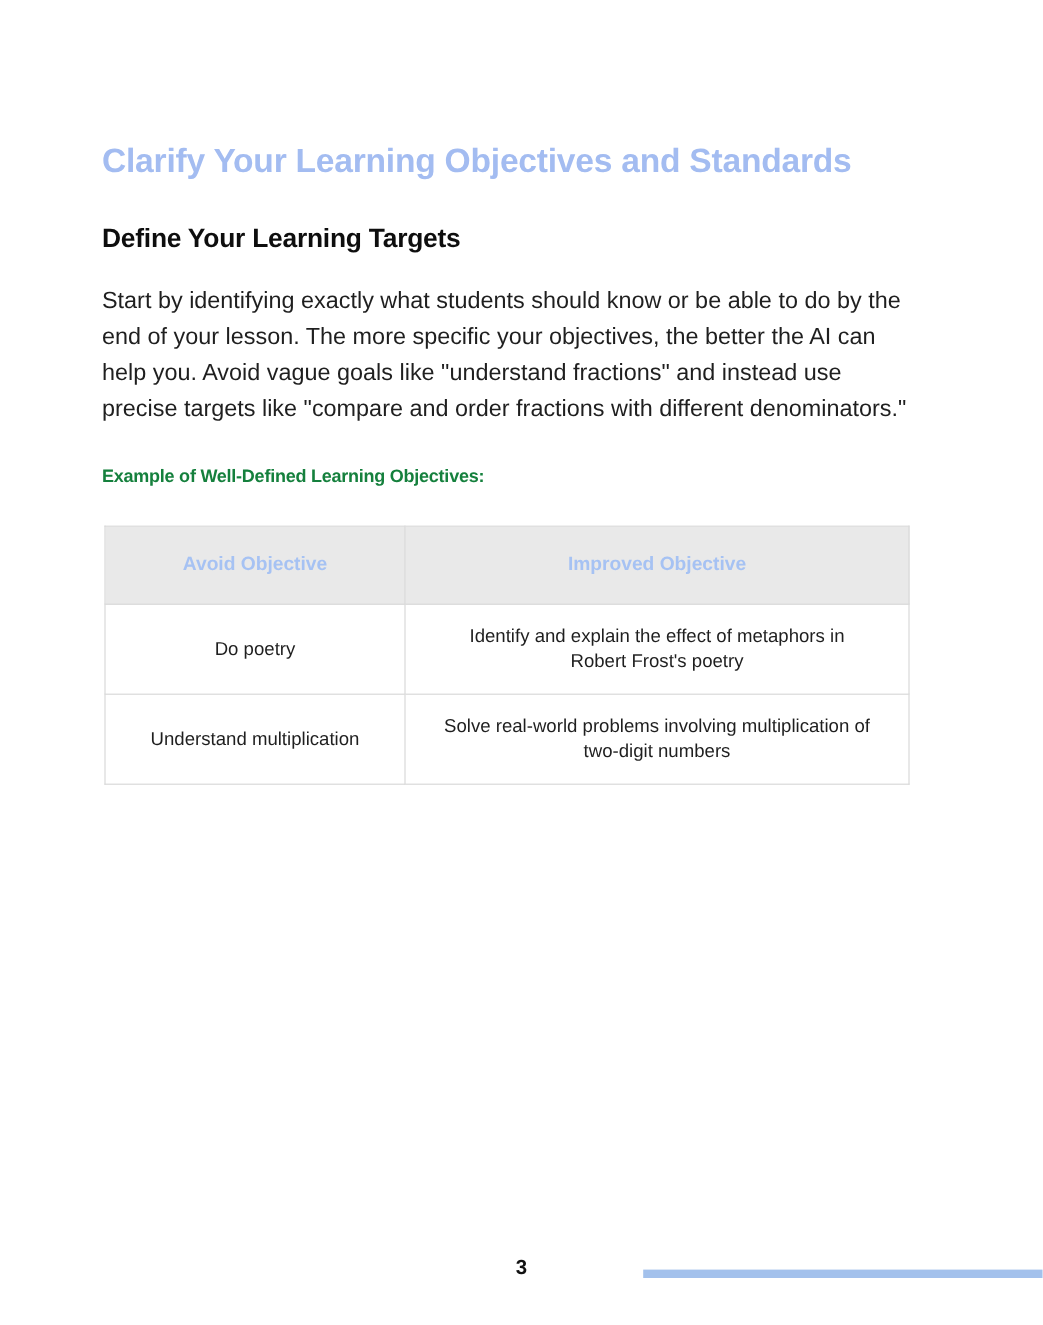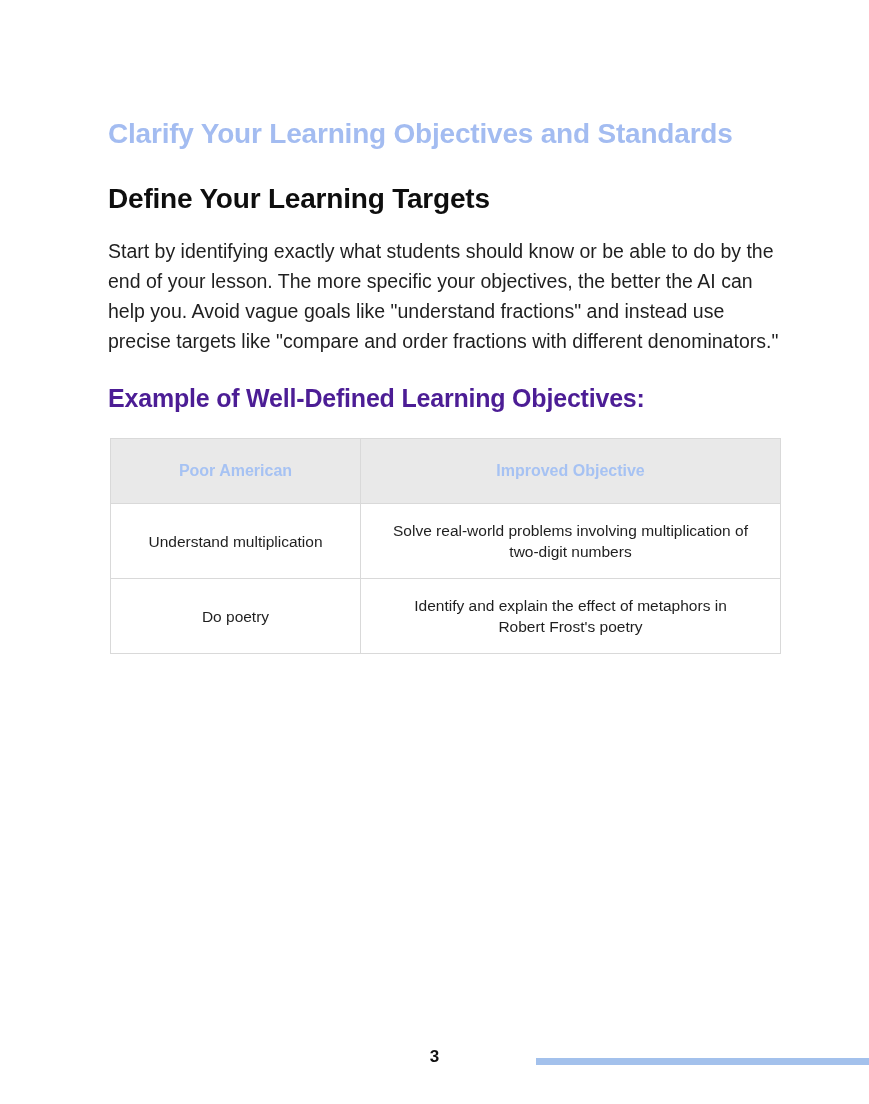--- a/index.html
+++ b/index.html
@@ -10,21 +10,21 @@
   .page {
     position: relative;
     width: 869px;
     height: 1104px;
     background: #ffffff;
     overflow: hidden;
     font-family: "Liberation Sans", sans-serif;
   }
   .content {
     position: absolute;
-    left: 108px;
+    left: 85px;
     top: 0;
     width: 672px;
   }
   h1.main-heading {
     margin: 118px 0 0 0;
     font-family: "Liberation Sans", sans-serif;
     font-weight: 800;
     font-size: 28px;
     line-height: 32px;
     letter-spacing: -0.2px;
@@ -32,35 +32,35 @@
   }
   p.body-text {
     margin: 20px 0 0 0;
     font-size: 19.5px;
     line-height: 30px;
     color: #1f1f1f;
   }
   h2.section-heading {
     margin: 36px 0 0 0;
     font-weight: 800;
-    font-size: 28px;
+    font-size: 22px;
     line-height: 26px;
     letter-spacing: -0.2px;
     color: #0e0e0e;
   }
   h2.section-heading + p.body-text {
     margin-top: 24px;
   }
   h3.table-heading {
     margin: 30px 0 12px 0;
     font-weight: 800;
-    font-size: 25px;
+    font-size: 15px;
     line-height: 24px;
     letter-spacing: -0.2px;
-    color: #4c1d95;
+    color: #15803d;
   }
   table.objectives {
     margin: 28px 0 0 2px;
     width: 670px;
     border-collapse: collapse;
     table-layout: fixed;
   }
   table.objectives col.col-poor { width: 250px; }
   table.objectives col.col-improved { width: 420px; }
   table.objectives th {
@@ -119,32 +119,32 @@
 
     <h3 class="table-heading">Example of Well-Defined Learning Objectives:</h3>
 
     <table class="objectives">
       <colgroup>
         <col class="col-poor">
         <col class="col-improved">
       </colgroup>
       <thead>
         <tr>
-          <th>Poor American</th>
+          <th>Avoid Objective</th>
           <th>Improved Objective</th>
         </tr>
       </thead>
       <tbody>
         <tr>
+          <td>Do poetry</td>
+          <td>Identify and explain the effect of metaphors in Robert Frost's poetry</td>
+        </tr>
+        <tr>
           <td>Understand multiplication</td>
           <td>Solve real-world problems involving multiplication of two-digit numbers</td>
-        </tr>
-        <tr>
-          <td>Do poetry</td>
-          <td>Identify and explain the effect of metaphors in Robert Frost's poetry</td>
         </tr>
       </tbody>
     </table>
 
   </div>
 
   <div class="page-number">3</div>
 
   <div class="footer-line"></div>
 </div>

